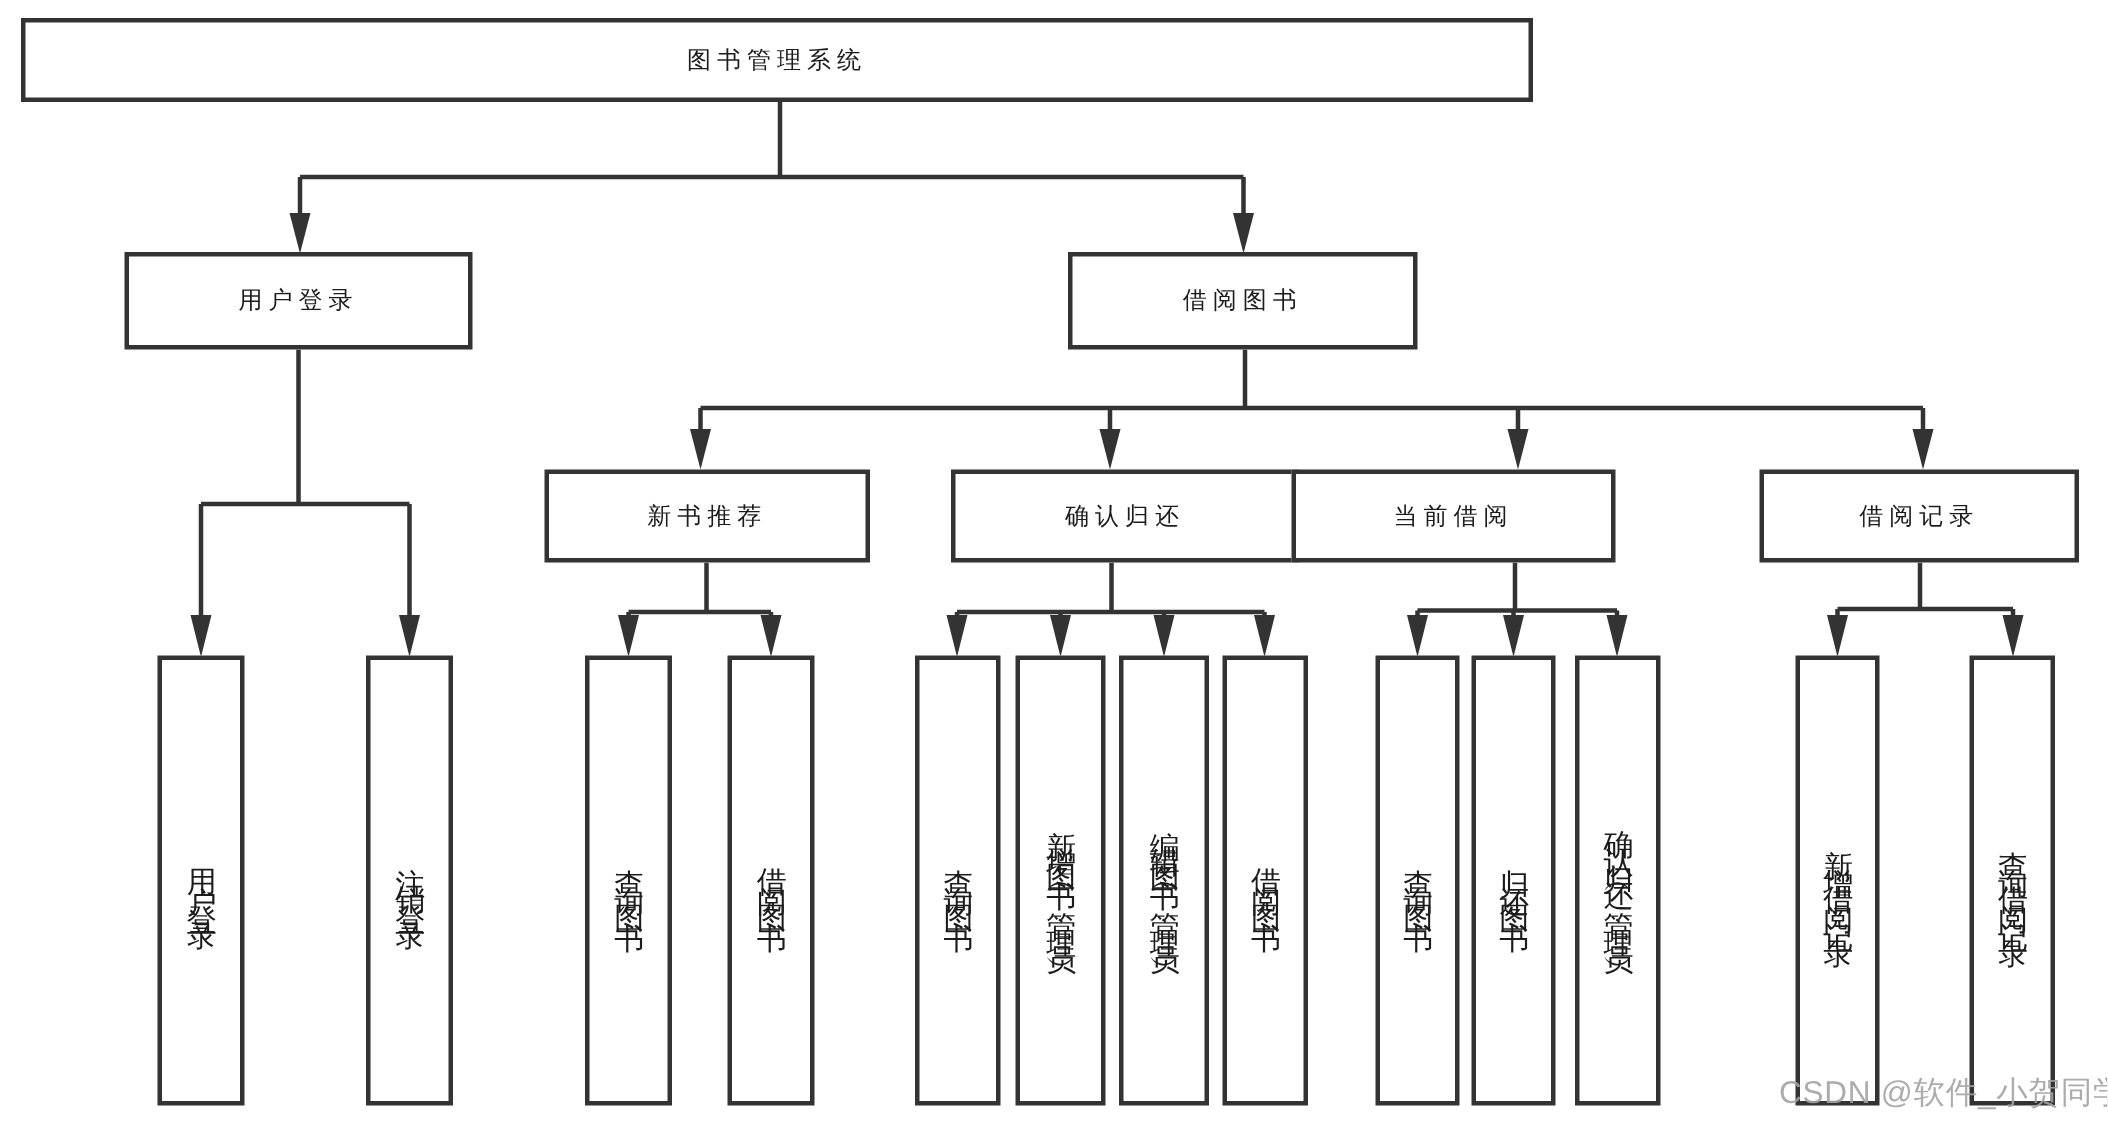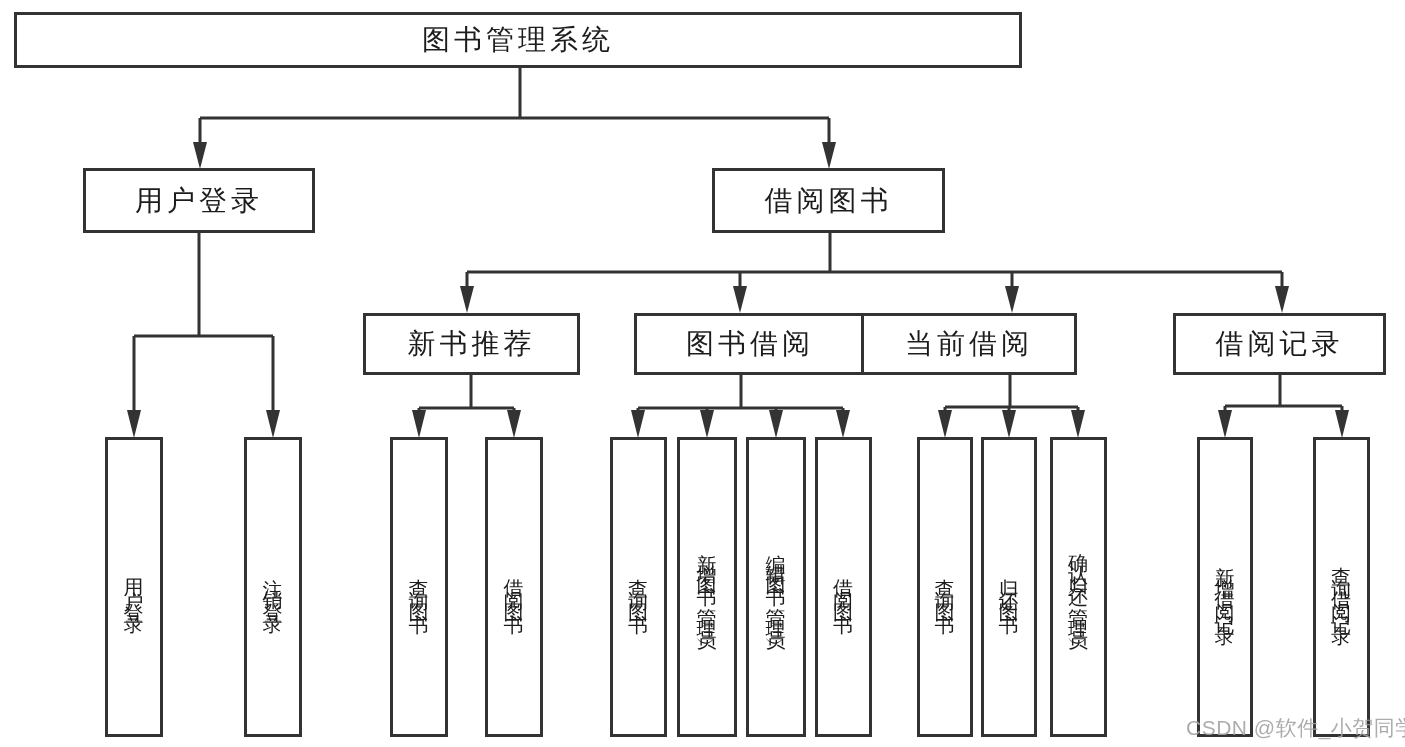--- a/index.html
+++ b/index.html
@@ -35,21 +35,21 @@
   }
   .hbox {
     position: absolute;
     border: 3px solid var(--line);
     background: #fff;
     display: flex;
     align-items: center;
     justify-content: center;
   }
   .hbox span {
-    font-size: 28px;
+    font-size: 16px;
     letter-spacing: 4px;
     color: var(--text);
     white-space: nowrap;
   }
   .vbox {
     position: absolute;
     top: 437px;
     height: 300px;
     border: 3px solid var(--line);
     background: #fff;
@@ -137,21 +137,21 @@
     <span>用户登录</span>
   </div>
   <div class="hbox" style="left:712px; top:168px; width:233px; height:65px;">
     <span>借阅图书</span>
   </div>
 
   <div class="hbox" style="left:363px; top:313px; width:217px; height:62px;">
     <span>新书推荐</span>
   </div>
   <div class="hbox" style="left:634px; top:313px; width:232px; height:62px;">
-    <span>图书借阅</span>
+    <span>确认归还</span>
   </div>
   <div class="hbox" style="left:861px; top:313px; width:216px; height:62px;">
     <span>当前借阅</span>
   </div>
   <div class="hbox" style="left:1173px; top:313px; width:213px; height:62px;">
     <span>借阅记录</span>
   </div>
 
   <div class="vbox" style="left:105px; width:58px;">
     <span>用户登录</span>

